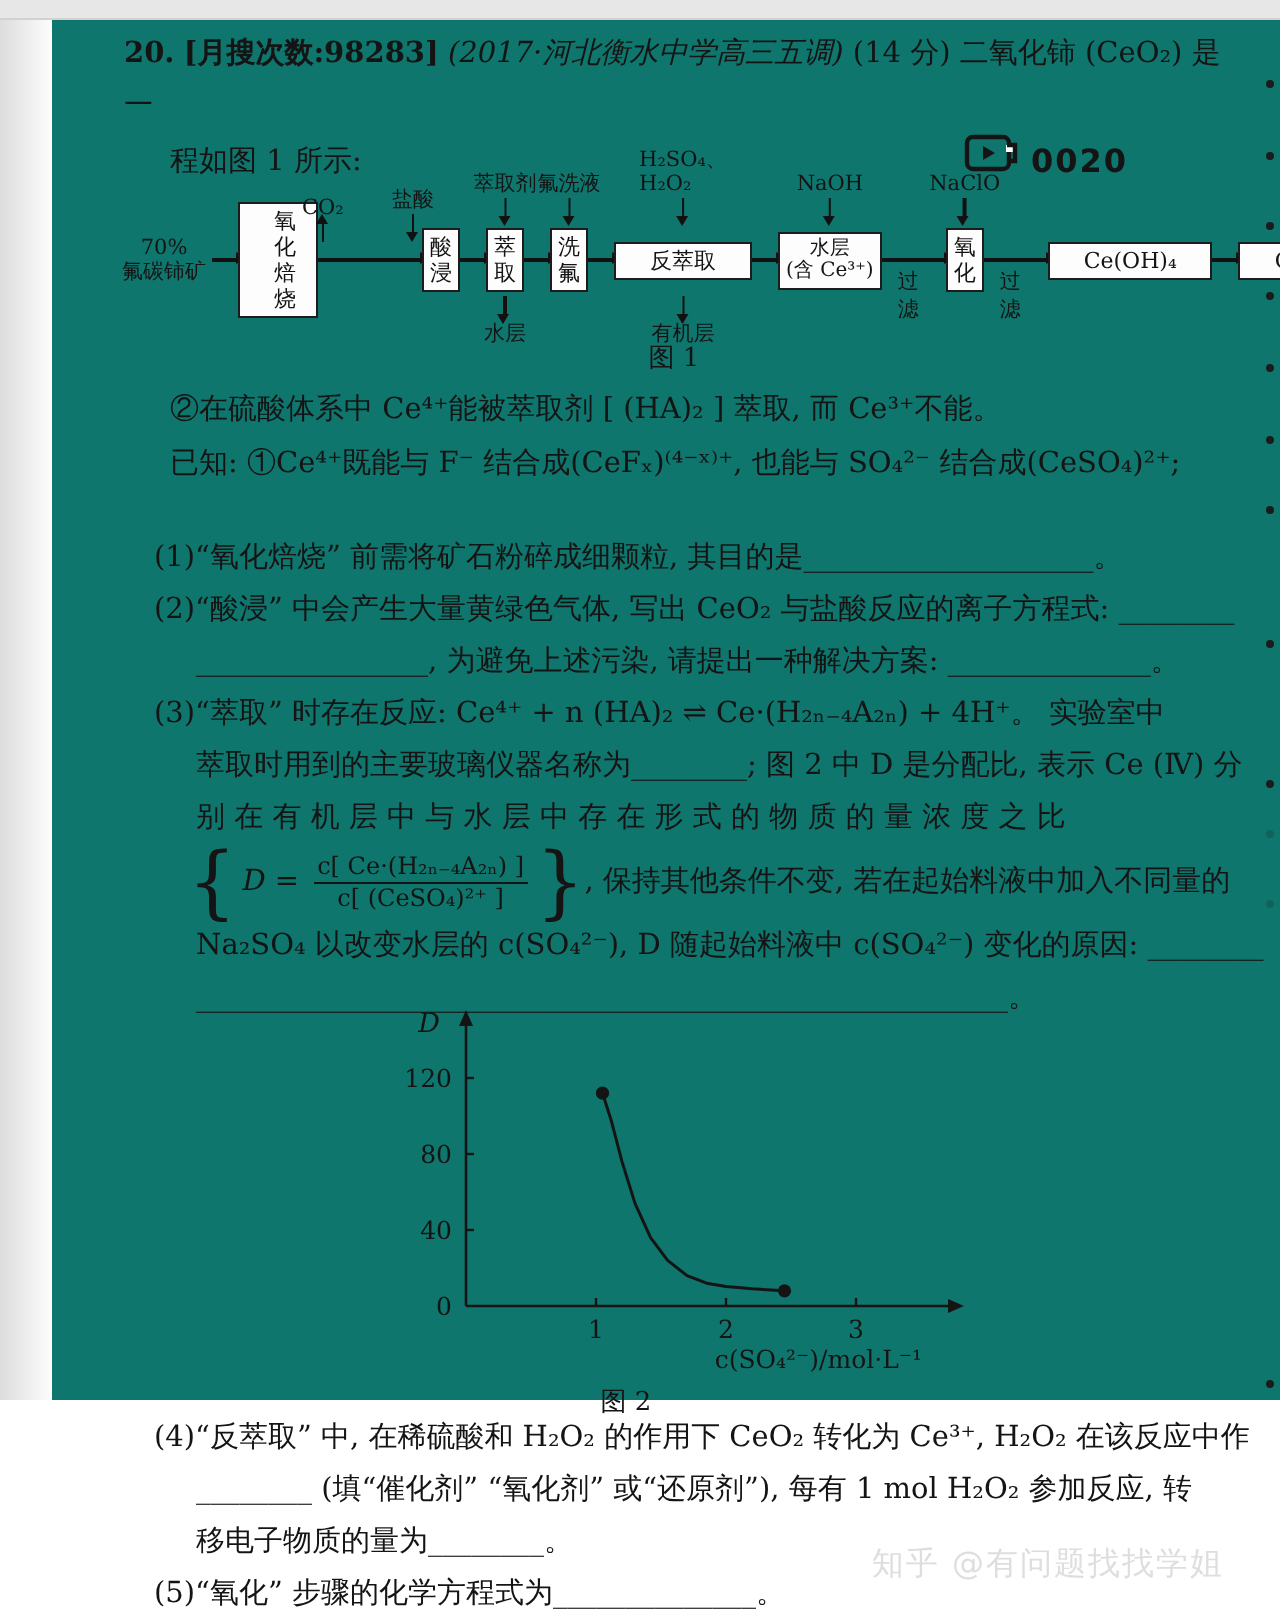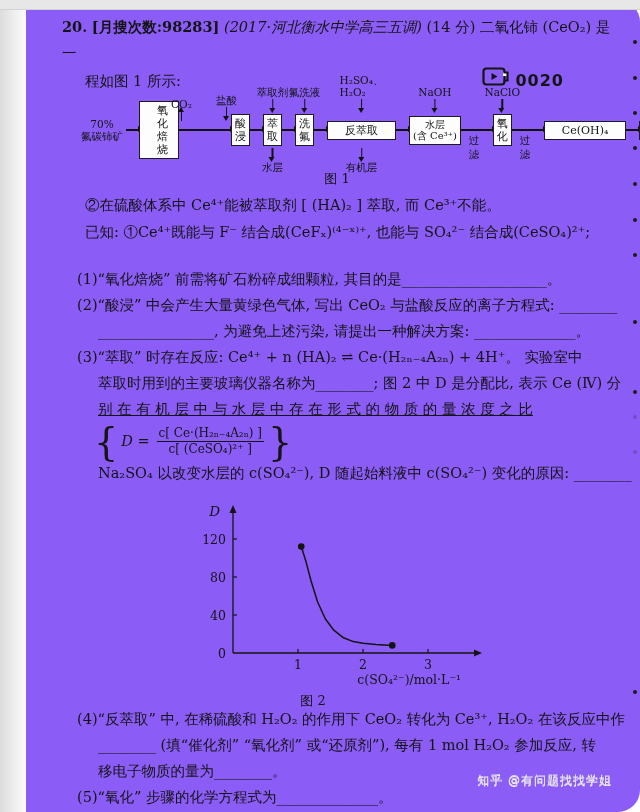--- a/index.html
+++ b/index.html
@@ -1,50 +1,50 @@
 <!DOCTYPE html>
 <html><head>
 <meta charset="utf-8">
 <style>
   * { margin:0; padding:0; box-sizing:border-box; }
   html,body { width:640px; height:812px; }
   body { background:#ffffff; font-family:"DejaVu Serif","Liberation Serif",serif; color:#141414; overflow:hidden; }
-  .page { position:relative; width:640px; height:812px; background:#8b5cf6;border-radius:22px; }
+  .page { position:relative; width:640px; height:700px; background:#0f766e; }
 
   .top-edge { position:absolute; top:0; left:0; right:0; height:10px;
     background:#e7e7e7; border-bottom:1px solid #d2d2d2; }
   .left-edge { position:absolute; top:10px; left:0; width:26px; bottom:0;
     background:linear-gradient(to right,#dcdcdc,#fdfdfd); }
 
   .dot { position:absolute; right:3px; width:4px; height:4px; background:#1b1b1b; border-radius:50%; }
   .dot.faint { opacity:.22; }
 
   
   .tblock { position:absolute; left:62px; width:550px; font-size:14.5px; line-height:26px; }
   .ind1 { padding-left:23px; }
   .qline { padding-left:15px; white-space:nowrap; }
   .qline.cont { padding-left:36px; }
-  .qline.spread { white-space:normal;text-decoration:underline; }
+  .qline.spread { white-space:normal; }
   .bold { font-weight:bold; }
   .ital { font-style:italic; }
 
   .line3row { display:flex; justify-content:space-between; align-items:center; padding-left:23px; }
   .videochip { display:flex; align-items:center; gap:6px; margin-right:48px; }
   .videocode { font-weight:bold; font-size:16px; letter-spacing:1px; font-family:"DejaVu Sans","Liberation Sans",sans-serif; }
 
   
   .flow-wrap { position:absolute; left:58px; top:94px; width:558px; height:92px; }
   .chain { display:flex; align-items:center; height:72px; }
   .fi { position:relative; display:flex; align-items:center; flex:none; }
   .fbox { border:1.3px solid #1c1c1c; text-align:center; font-size:11px; line-height:13px;
           padding:2px 17px; background:#fdfdfd; white-space:nowrap; }
   .fbox.v { width:19px; white-space:normal; word-break:break-all; padding:2px 3px; }
   .fbox.two { white-space:normal; width:40px; }
   .fbox.waterbox { font-size:10px; line-height:11.5px; padding:2px 3px; }
-  .feed { flex-direction:column; font-size:10.5px; line-height:12px; text-align:center; width:48px;margin-left:20px; }
+  .feed { flex-direction:column; font-size:10.5px; line-height:12px; text-align:center; width:48px; }
   .harr { position:relative; height:1.3px; background:#111; width:13px; flex:none; align-self:center; }
   .harr::after { content:""; position:absolute; right:-4px; top:-3px;
      border:3.5px solid transparent; border-left:5px solid #111; border-right:0; }
   .fi.conn { width:52px; } .fi.conn .harr { width:100%; }
   .fi.arrf { width:32px; } .fi.arrf .harr { width:100%; }
   .toplab { position:absolute; bottom:calc(50% + 17px); left:50%; transform:translateX(-50%);
      display:flex; flex-direction:column; align-items:flex-start; font-size:10.5px; line-height:11.5px; white-space:nowrap; }
   .botlab { position:absolute; top:calc(50% + 17px); left:50%; transform:translateX(-50%);
      display:flex; flex-direction:column; align-items:center; font-size:10.5px; line-height:11.5px; white-space:nowrap; }
   .connlab { position:absolute; bottom:calc(50% + 9px); display:flex; flex-direction:column; align-items:center;
@@ -64,21 +64,21 @@
   .brace { font-size:38px; line-height:36px; font-weight:400; transform:scaleY(1.05); }
   .frac { display:inline-flex; flex-direction:column; align-items:center; font-size:12px; line-height:15px; margin:0 4px; }
   .frac .num { border-bottom:1.2px solid #141414; padding:0 2px; }
   .frac .den { padding:0 2px; }
 
   
   .chart-wrap { position:absolute; left:183px; top:500px; width:320px; }
   svg text { font-family:"DejaVu Serif","Liberation Serif",serif; fill:#141414; }
   .chart-caption { text-align:center; font-size:13px; width:260px; margin-top:-4px; }
 
-  .watermark { position:absolute; top:772px; right:28px; font-size:12px; letter-spacing:1px;
+  .watermark { position:absolute; top:772px; right:28px; font-size:16px; letter-spacing:1px;
     color:#dedede; text-shadow:0 1px 0 #ffffff; font-family:"DejaVu Sans","Liberation Sans",sans-serif; }
 </style>
 </head>
 <body>
 
 <div class="page">
   <div class="top-edge"></div>
   <div class="left-edge"></div>
 
   <div>
@@ -224,22 +224,24 @@
     <div class="qline cont">萃取时用到的主要玻璃仪器名称为________; 图 2 中 D 是分配比, 表示 Ce (Ⅳ) 分</div>
     <div class="qline cont spread">别 在 有 机 层 中 与 水 层 中 存 在 形 式 的 物 质 的 量 浓 度 之 比</div>
     <div class="formula-row">
       <span class="brace">{</span>
       <span class="ital" style="margin:0 3px">D =</span>
       <span class="frac">
         <span class="num">c[ Ce·(H₂ₙ₋₄A₂ₙ) ]</span>
         <span class="den">c[ (CeSO₄)²⁺ ]</span>
       </span>
       <span class="brace">}</span>
+      <span>, 保持其他条件不变, 若在起始料液中加入不同量的</span>
     </div>
     <div class="qline cont">Na₂SO₄ 以改变水层的 c(SO₄²⁻), D 随起始料液中 c(SO₄²⁻) 变化的原因: ________</div>
+    <div class="qline cont">________________________________________________________。</div>
   </div>
 
   <div class="chart-wrap">
     <svg id="chart-svg" width="320" height="192" viewBox="0 0 320 192">
         <line x1="50" y1="153" x2="292" y2="153" stroke="#141414" stroke-width="1.3"></line>
         <path d="M299,153 l-8,-3.5 v7 z" fill="#141414"></path>
         <line x1="50" y1="153" x2="50" y2="12" stroke="#141414" stroke-width="1.3"></line>
         <path d="M50,5 l-3.5,8 h7 z" fill="#141414"></path>
         <line x1="115" y1="153" x2="115" y2="149" stroke="#141414" stroke-width="1.2"></line>
         <text x="115" y="169" text-anchor="middle" font-size="12.5">1</text>

